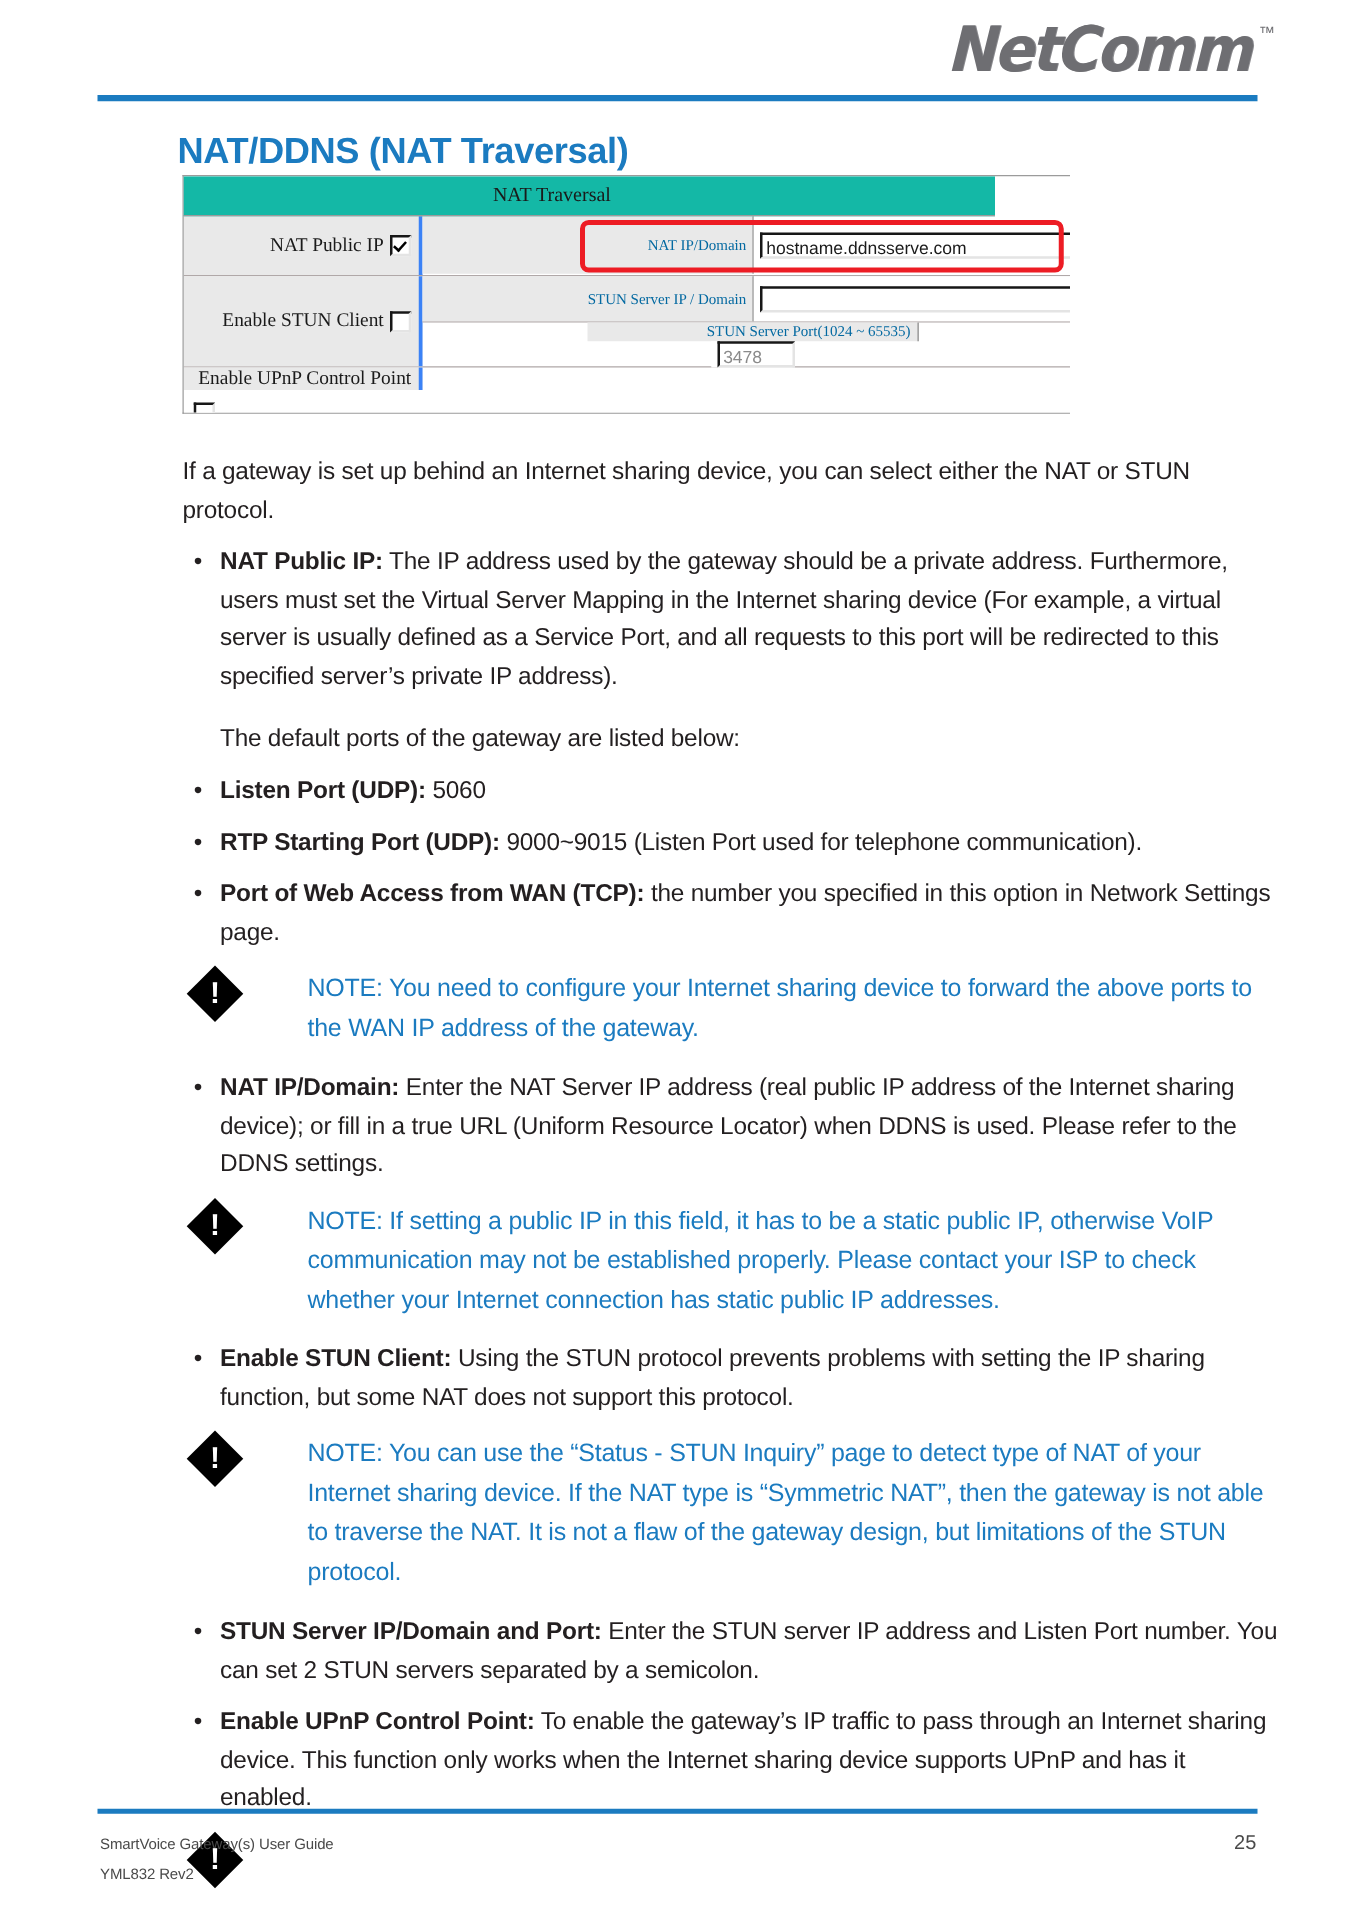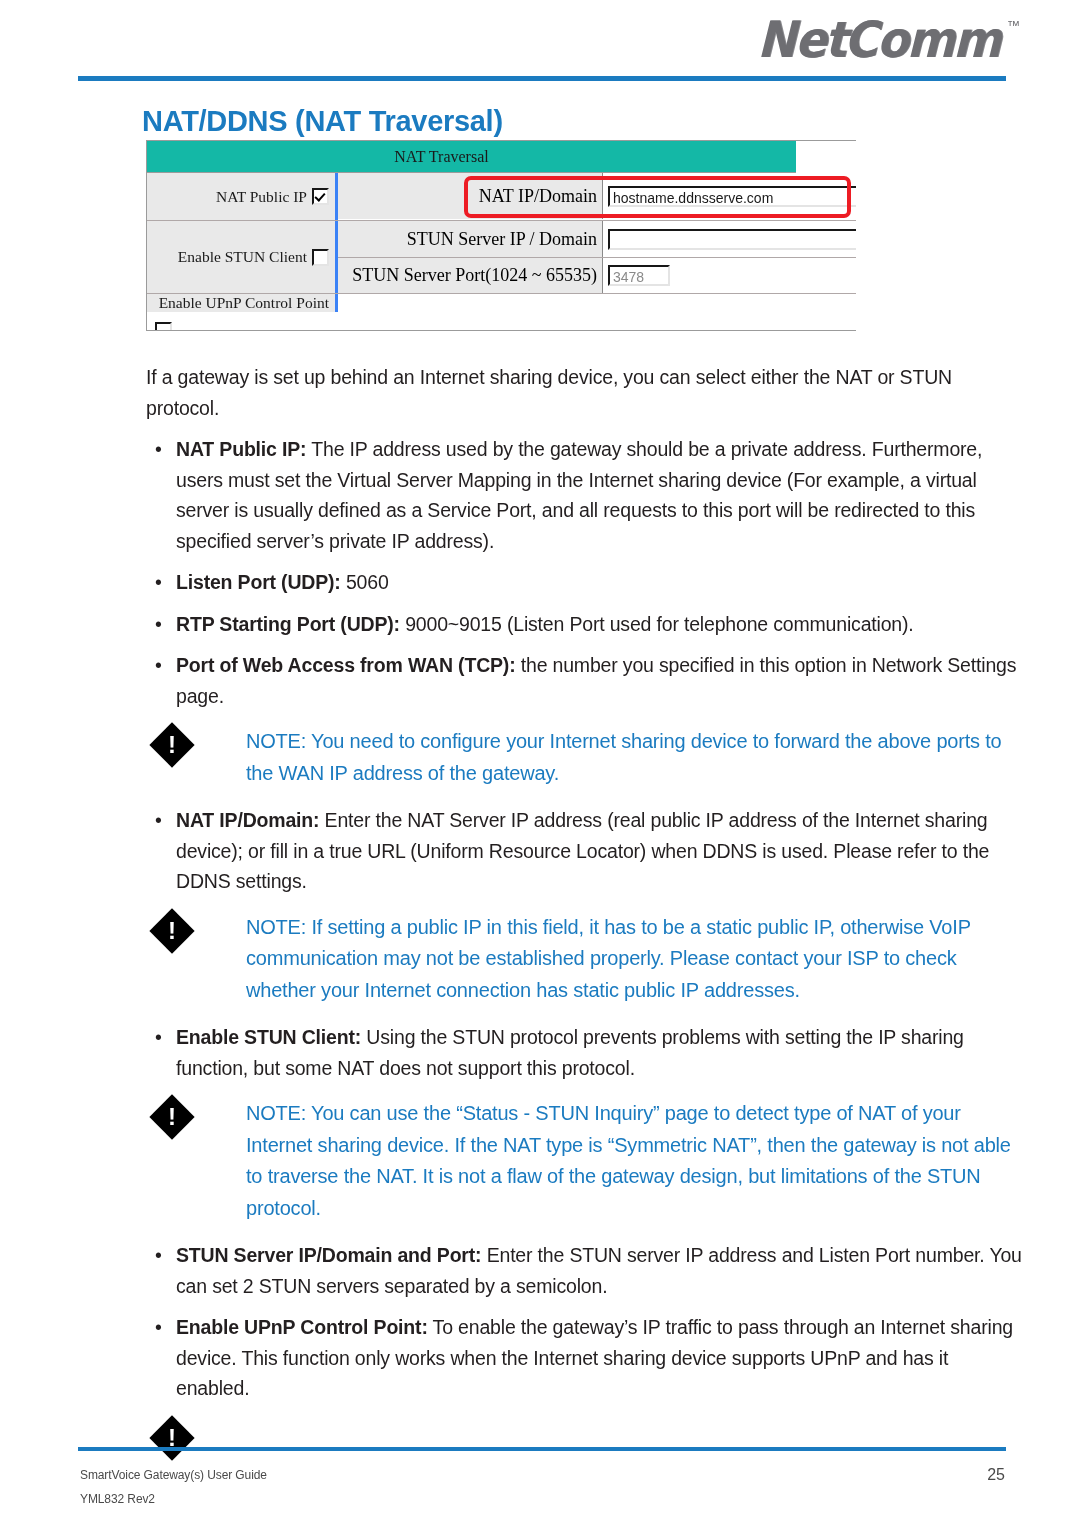--- a/index.html
+++ b/index.html
@@ -127,22 +127,22 @@
   .fs-sublabel {
     width: 265px;
     min-width: 265px;
     background: #e9e9e9;
     border-right: 1px solid #8a8a8a;
     display: flex;
     align-items: center;
     justify-content: flex-end;
     padding-right: 5px;
     box-sizing: border-box;
-    font-size: 18px;
-    color: #000000;
+    font-size: 12px;
+    color: #0369a1;
     height: 100%;
   }
   .fs-fieldzone {
     flex: 1;
     display: flex;
     align-items: center;
     padding-left: 5px;
     background: #ffffff;
     height: 100%;
     box-sizing: border-box;
@@ -357,21 +357,21 @@
       <span>Enable STUN Client</span>
       <span class="win-check"></span>
     </div>
     <div class="fs-rightcol">
       <div class="fs-subrow divided" style="height:37px;">
         <div class="fs-sublabel">STUN Server IP / Domain</div>
         <div class="fs-fieldzone">
           <div class="win-input full"></div>
         </div>
       </div>
-      <div class="fs-subrow" style="height:35px;">
+      <div class="fs-subrow" style="height:35px;flex-direction:column;">
         <div class="fs-sublabel">STUN Server Port(1024 ~ 65535)</div>
         <div class="fs-fieldzone">
           <div class="win-input port">3478</div>
         </div>
       </div>
     </div>
   </div>
 
   <div class="fs-row" style="height:37px;flex-direction:column;">
     <div class="fs-labelcell">
@@ -393,20 +393,21 @@
 
   <p class="para">If a gateway is set up behind an Internet sharing device, you can select either the NAT or STUN protocol.</p>
 
   <div class="bullet-item">
     <span class="bullet-dot">•</span>
     <span class="bullet-text">
       <b>NAT Public IP:</b><span> The IP address used by the gateway should be a private address. Furthermore, users must set the Virtual Server Mapping in the Internet sharing device (For example, a virtual server is usually defined as a Service Port, and all requests to this port will be redirected to this specified server’s private IP address).</span>
     </span>
   </div>
 
+  <p class="indent-para">The default ports of the gateway are listed below:</p>
 
   <div class="bullet-item">
     <span class="bullet-dot">•</span>
     <span class="bullet-text">
       <b>Listen Port (UDP):</b><span> 5060</span>
     </span>
   </div>
 
   <div class="bullet-item">
     <span class="bullet-dot">•</span>

